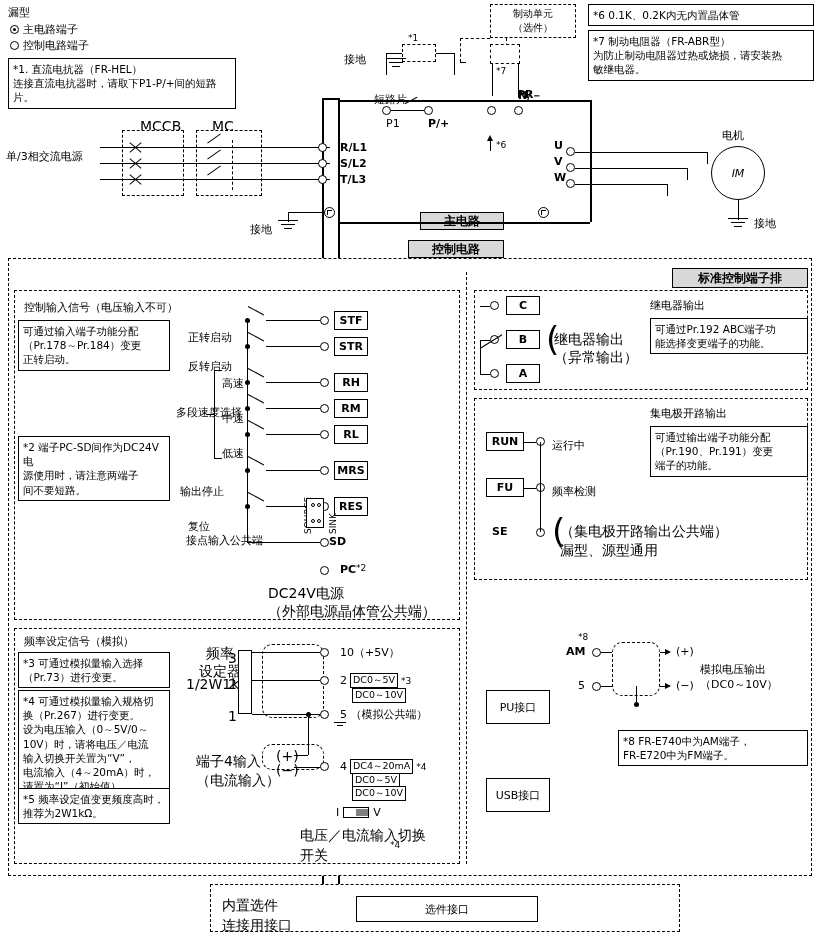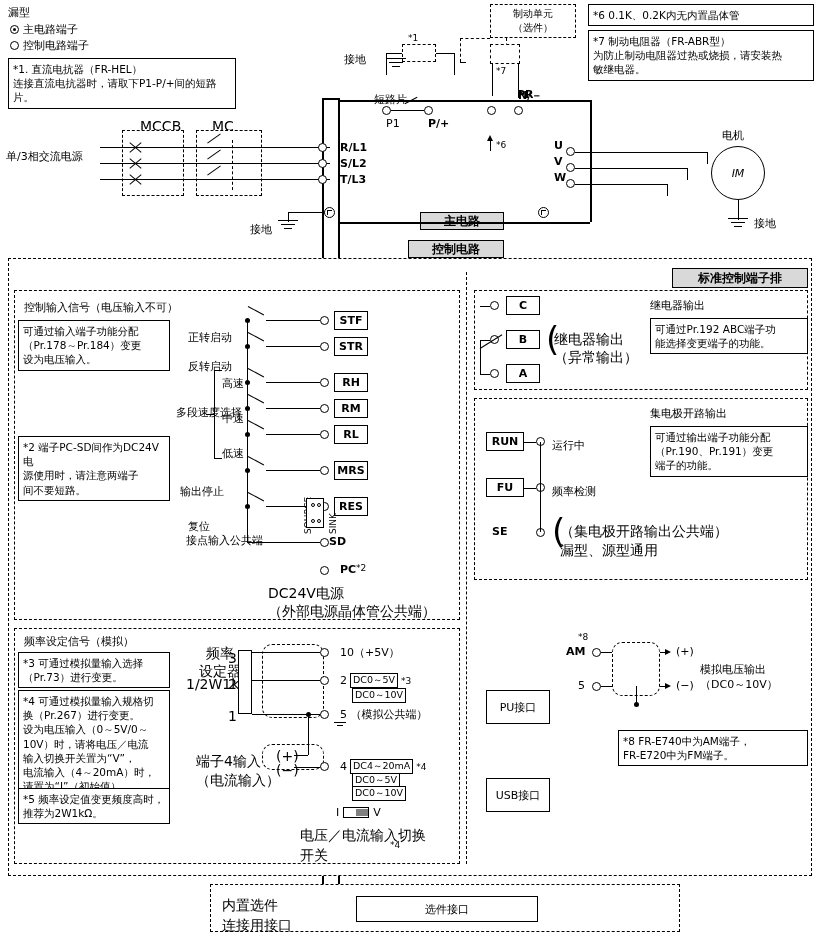--- a/index.html
+++ b/index.html
@@ -223,21 +223,21 @@
 <div class="abs bandbox" style="left:672px; top:268px; width:136px; height:20px;">标准控制端子排</div>
 
 <div class="vline dashed" style="left:466px; top:272px; height:592px;"></div>
 
 <div class="hline thick" style="left:322px; top:926px; width:18px;"></div>
 
 <div class="abs dash" style="left:14px; top:290px; width:446px; height:330px;"></div>
 <div class="abs lbl" style="left:24px; top:300px;">控制输入信号（电压输入不可）</div>
 <div class="abs note" style="left:18px; top:320px; width:152px; white-space:pre-line;">可通过输入端子功能分配
 （Pr.178～Pr.184）变更
-设为电压输入。</div>
+正转启动。</div>
 <div class="abs note" style="left:18px; top:436px; width:152px; white-space:pre-line;">*2  端子PC-SD间作为DC24V电
 源使用时，请注意两端子
 间不要短路。</div>
 
 <div class="term abs" style="left:334px; top:311px;">STF</div>
 <div class="term abs" style="left:334px; top:337px;">STR</div>
 <div class="term abs" style="left:334px; top:373px;">RH</div>
 <div class="term abs" style="left:334px; top:399px;">RM</div>
 <div class="term abs" style="left:334px; top:425px;">RL</div>
 <div class="term abs" style="left:334px; top:461px;">MRS</div>

